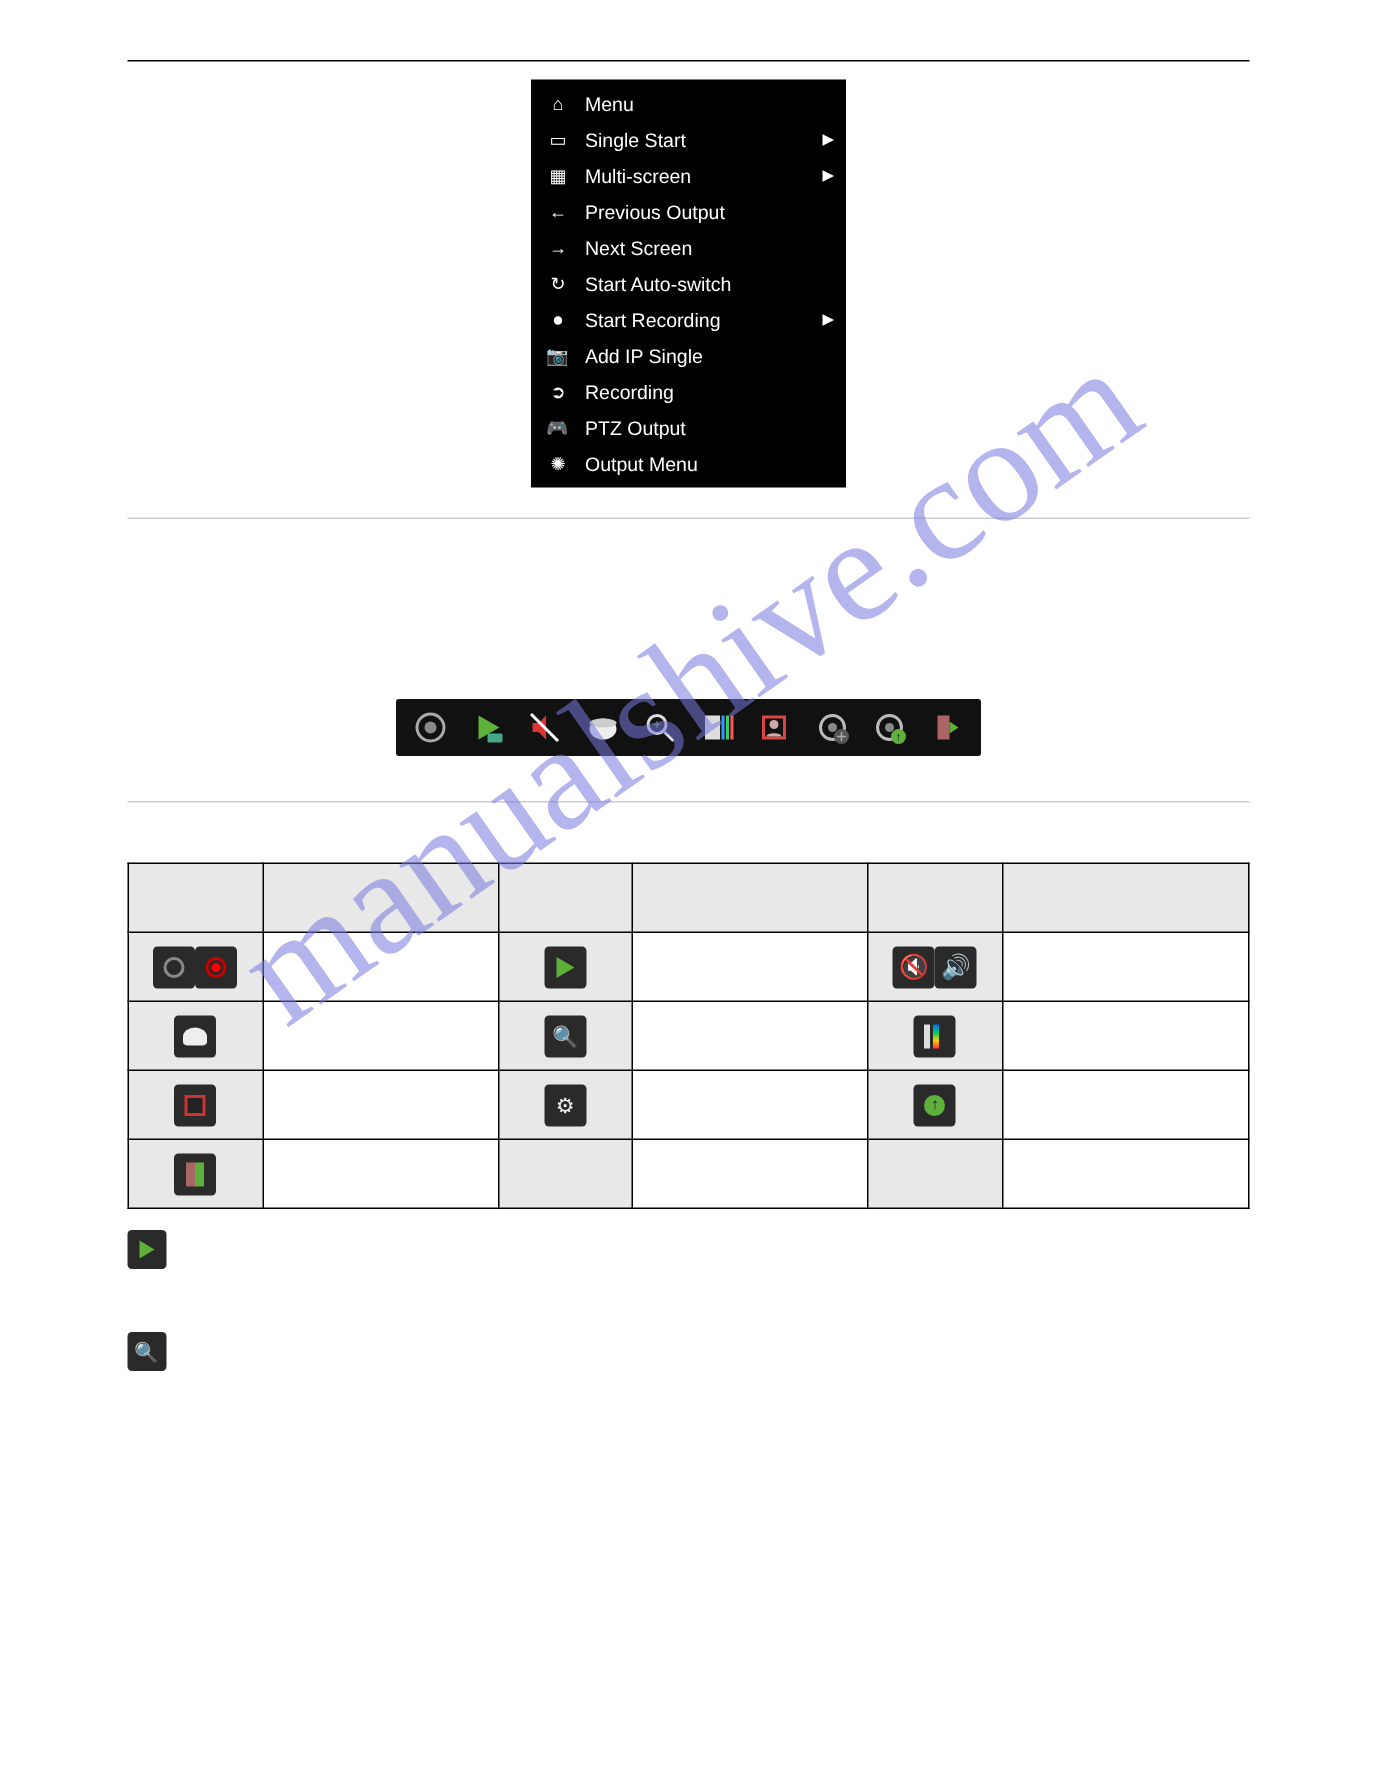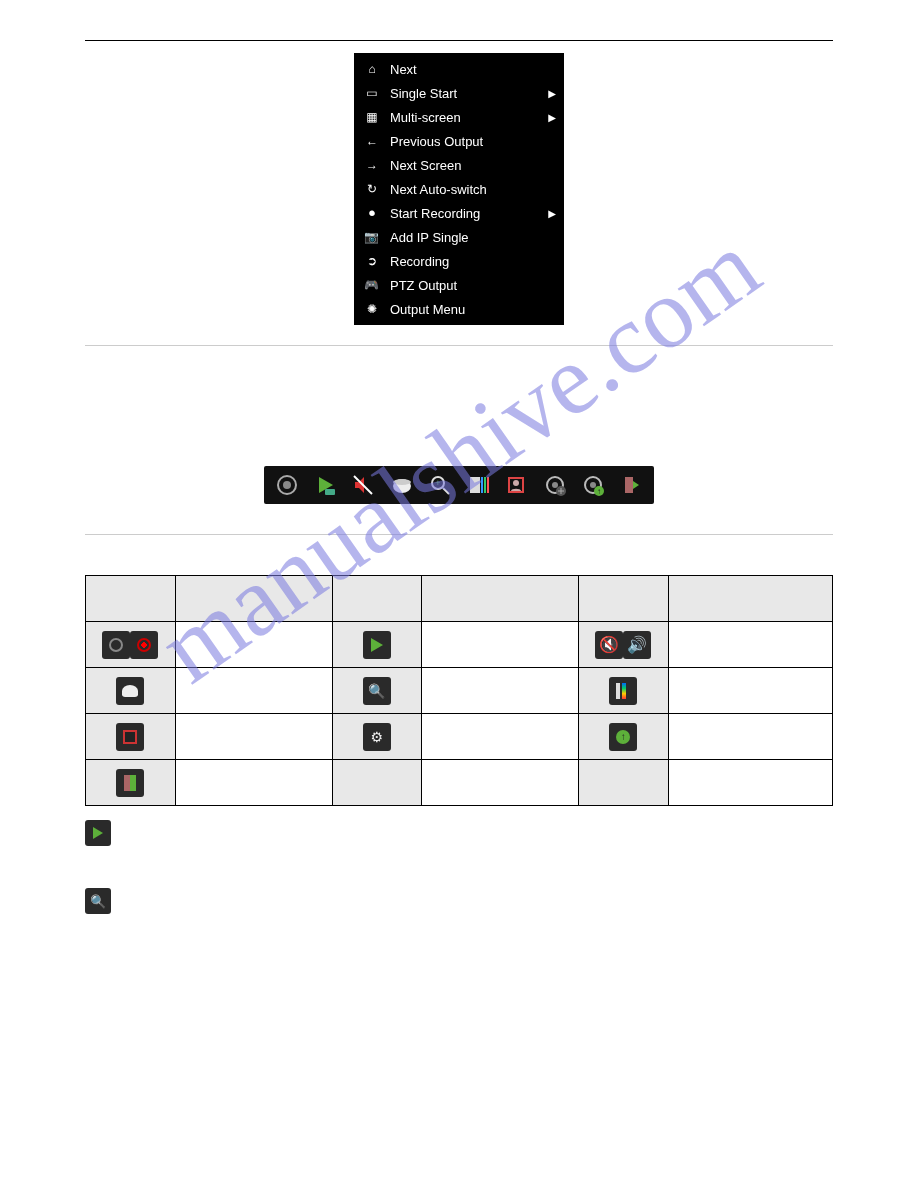--- a/index.html
+++ b/index.html
@@ -147,21 +147,21 @@
 <body>
 
 <div class="page">
   <hr class="rule">
 
   <div class="watermark">manualshive.com</div>
 
   <div class="ctx-menu">
     <div class="ctx-item">
       <span class="ctx-icon">⌂</span>
-      <span>Next</span>
+      <span>Menu</span>
     </div>
     <div class="ctx-item">
       <span class="ctx-icon">▭</span>
       <span>Single Start</span>
       <span class="ctx-arrow">▶</span>
     </div>
     <div class="ctx-item">
       <span class="ctx-icon">▦</span>
       <span>Multi-screen</span>
       <span class="ctx-arrow">▶</span>
@@ -169,21 +169,21 @@
     <div class="ctx-item">
       <span class="ctx-icon">←</span>
       <span>Previous Output</span>
     </div>
     <div class="ctx-item">
       <span class="ctx-icon">→</span>
       <span>Next Screen</span>
     </div>
     <div class="ctx-item">
       <span class="ctx-icon">↻</span>
-      <span>Next Auto-switch</span>
+      <span>Start Auto-switch</span>
     </div>
     <div class="ctx-item">
       <span class="ctx-icon">⏺</span>
       <span>Start Recording</span>
       <span class="ctx-arrow">▶</span>
     </div>
     <div class="ctx-item">
       <span class="ctx-icon">📷</span>
       <span>Add IP Single</span>
     </div>

